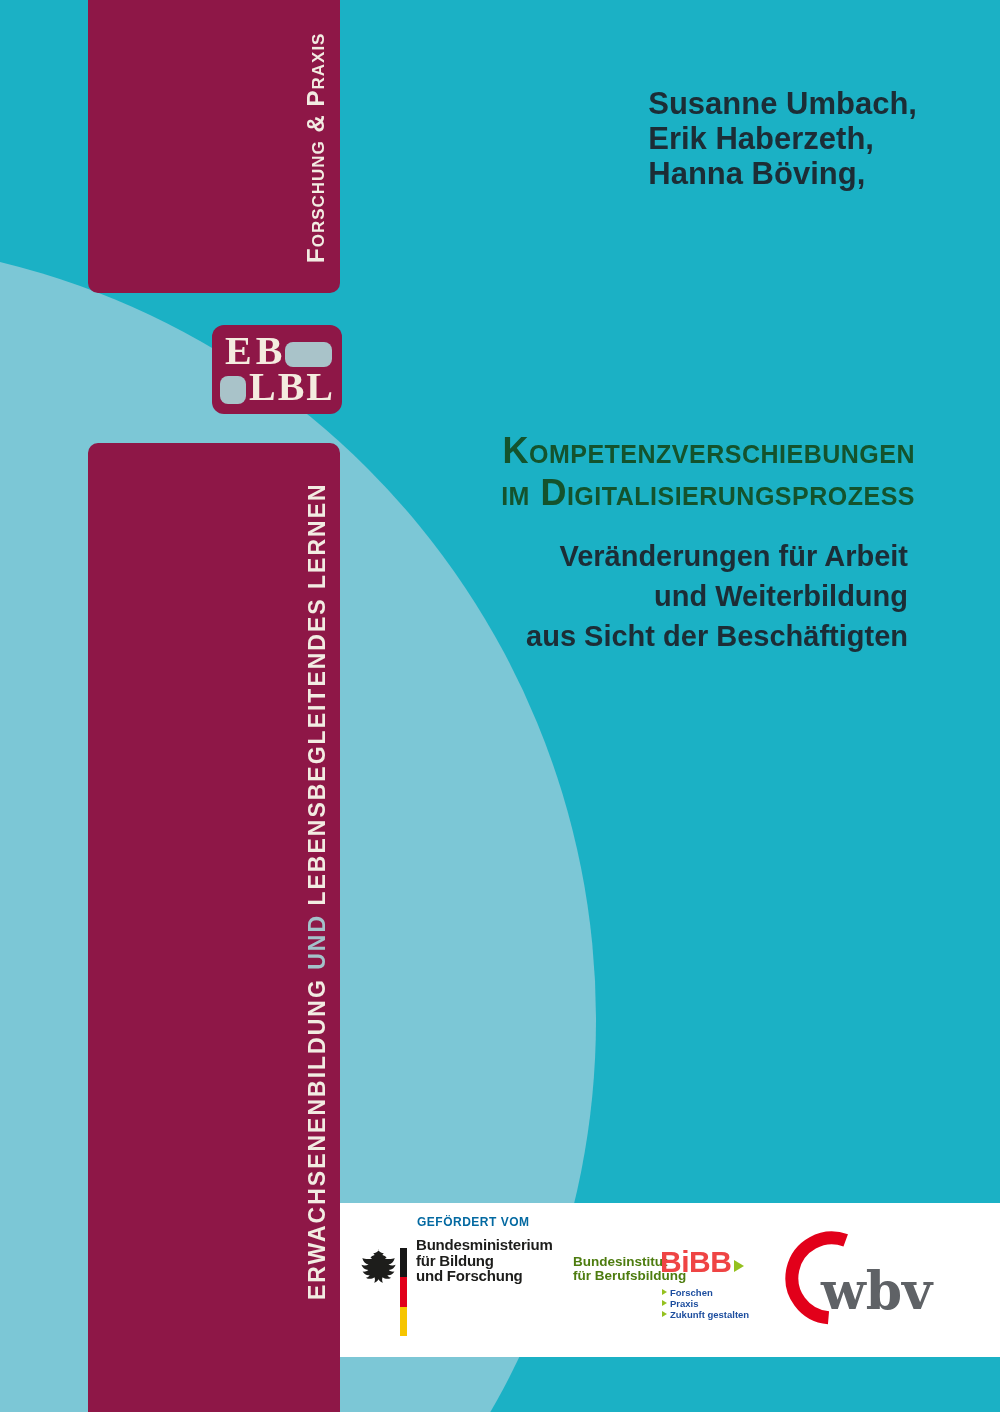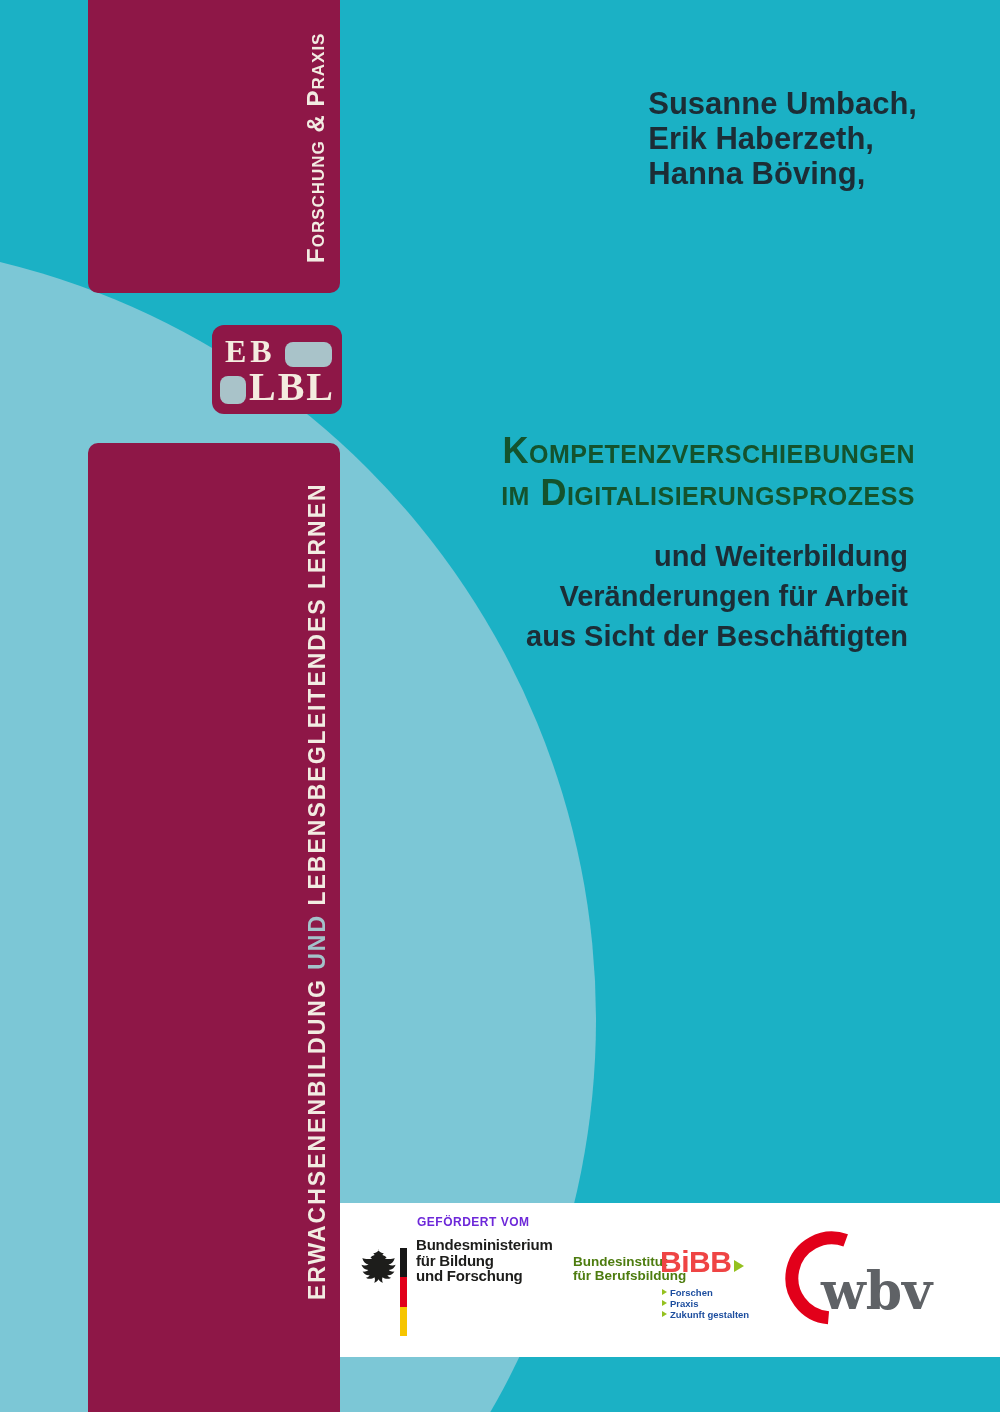--- a/index.html
+++ b/index.html
@@ -35,42 +35,42 @@
     right:9px; top:28px; height:840px;
     font-size:23px; letter-spacing:2px;
   }
   .vtext-side .und { color:#a3c2ca; }
   
   .eb-lbl {
     position:absolute; left:212px; top:325px; width:130px; height:89px;
     background:#8e1747; border-radius:12px;
     font-family:"Liberation Serif", serif; font-weight:bold; color:#f4ecdf;
   }
-  .eb-lbl .eb  { position:absolute; left:13px; top:8px;  font-size:32px; letter-spacing:4px; }
+  .eb-lbl .eb  { position:absolute; left:13px; top:2px;  font-size:40px; letter-spacing:4px; }
   .eb-lbl .lbl { position:absolute; left:37px; top:38px; font-size:40px; letter-spacing:2px; }
   .eb-lbl .rect1 { position:absolute; left:73px; top:17px; width:47px; height:25px; border-radius:8px; background:#a9c3c9; }
   .eb-lbl .rect2 { position:absolute; left:8px;  top:51px; width:26px; height:28px; border-radius:8px; background:#a9c3c9; }
   
   .authors {
     position:absolute; right:83px; top:86px; text-align:left;
     font-size:31px; line-height:35px; font-weight:bold; color:#1c2d36;
   }
   .title {
     position:absolute; right:85px; top:430px; text-align:right;
     font-variant:small-caps; font-weight:bold; color:#14532d;
     font-size:36px; line-height:42px; letter-spacing:0.5px;
   }
   .subtitle {
     position:absolute; right:92px; top:536px; text-align:right;
     font-size:29px; line-height:40px; font-weight:bold; color:#1c2d36;
   }
   
   .band { position:absolute; left:340px; top:1203px; width:660px; height:154px; background:#ffffff; }
   .funded { position:absolute; left:77px; top:12px; font-size:12px; font-weight:bold;
-            letter-spacing:0.5px; color:#6d28d9; }
+            letter-spacing:0.5px; color:#0369a1; }
   .eagle { position:absolute; left:20px; top:44px; }
   .stripe { position:absolute; left:60px; top:45px; width:7px; height:88px; }
   .stripe div { width:7px; height:29.3px; }
   .stripe .s1 { background:#161616; }
   .stripe .s2 { background:#e1001a; }
   .stripe .s3 { background:#f6c500; }
   .bmbf-text { position:absolute; left:76px; top:34px; font-size:15px; line-height:15.5px;
                font-weight:bold; color:#1d1d1b; letter-spacing:-0.2px; }
   .bibb-name { position:absolute; left:233px; top:52px; font-size:13.5px; line-height:14px;
                font-weight:bold; color:#4d7c0f; }
@@ -120,22 +120,22 @@
     <div>Erik Haberzeth,</div>
     <div>Hanna Böving,</div>
   </div>
 
   <div class="title">
     <div>Kompetenzverschiebungen</div>
     <div>im Digitalisierungsprozess</div>
   </div>
 
   <div class="subtitle">
+    <div>Veränderungen für Arbeit</div>
     <div>und Weiterbildung</div>
-    <div>Veränderungen für Arbeit</div>
     <div>aus Sicht der Beschäftigten</div>
   </div>
 
   <div class="band">
 
     <div class="funded">GEFÖRDERT VOM</div>
 
     <svg class="eagle" width="38" height="38" viewBox="0 0 40 40">
       <path fill="#1d1d1b" d="M20 3 c-1.5 2.5 -3.5 3.5 -6 3.5 l1.5 1.8 c-2 .5 -3.5 1.5 -4.5 3 l2 .7 c-3 1 -8 1 -10.5 -.5 c.5 3.5 3 6 6.5 7 c-2.5 1.2 -5.5 1.2 -7.5 .2 c1 3.3 3.8 5.3 7.3 5.6 c-1.8 1.5 -4 2 -6 1.6 c1.4 2.8 4.2 4.2 7.4 3.8 c-1 1.4 -2.4 2.3 -4 2.6 c2.8 1.8 6.4 1.6 9 -.4 c.8 2 .7 4 -.3 5.8 c2 -.7 3.6 -2 4.6 -3.8 c1 1.8 2.6 3.1 4.6 3.8 c-1 -1.8 -1.1 -3.8 -.3 -5.8 c2.6 2 6.2 2.2 9 .4 c-1.6 -.3 -3 -1.2 -4 -2.6 c3.2 .4 6 -1 7.4 -3.8 c-2 .4 -4.2 -.1 -6 -1.6 c3.5 -.3 6.3 -2.3 7.3 -5.6 c-2 1 -5 1 -7.5 -.2 c3.5 -1 6 -3.5 6.5 -7 c-2.5 1.5 -7.5 1.5 -10.5 .5 l2 -.7 c-1 -1.5 -2.5 -2.5 -4.5 -3 l1.5 -1.8 c-2.5 0 -4.5 -1 -6 -3.5 z"></path>
     </svg>

